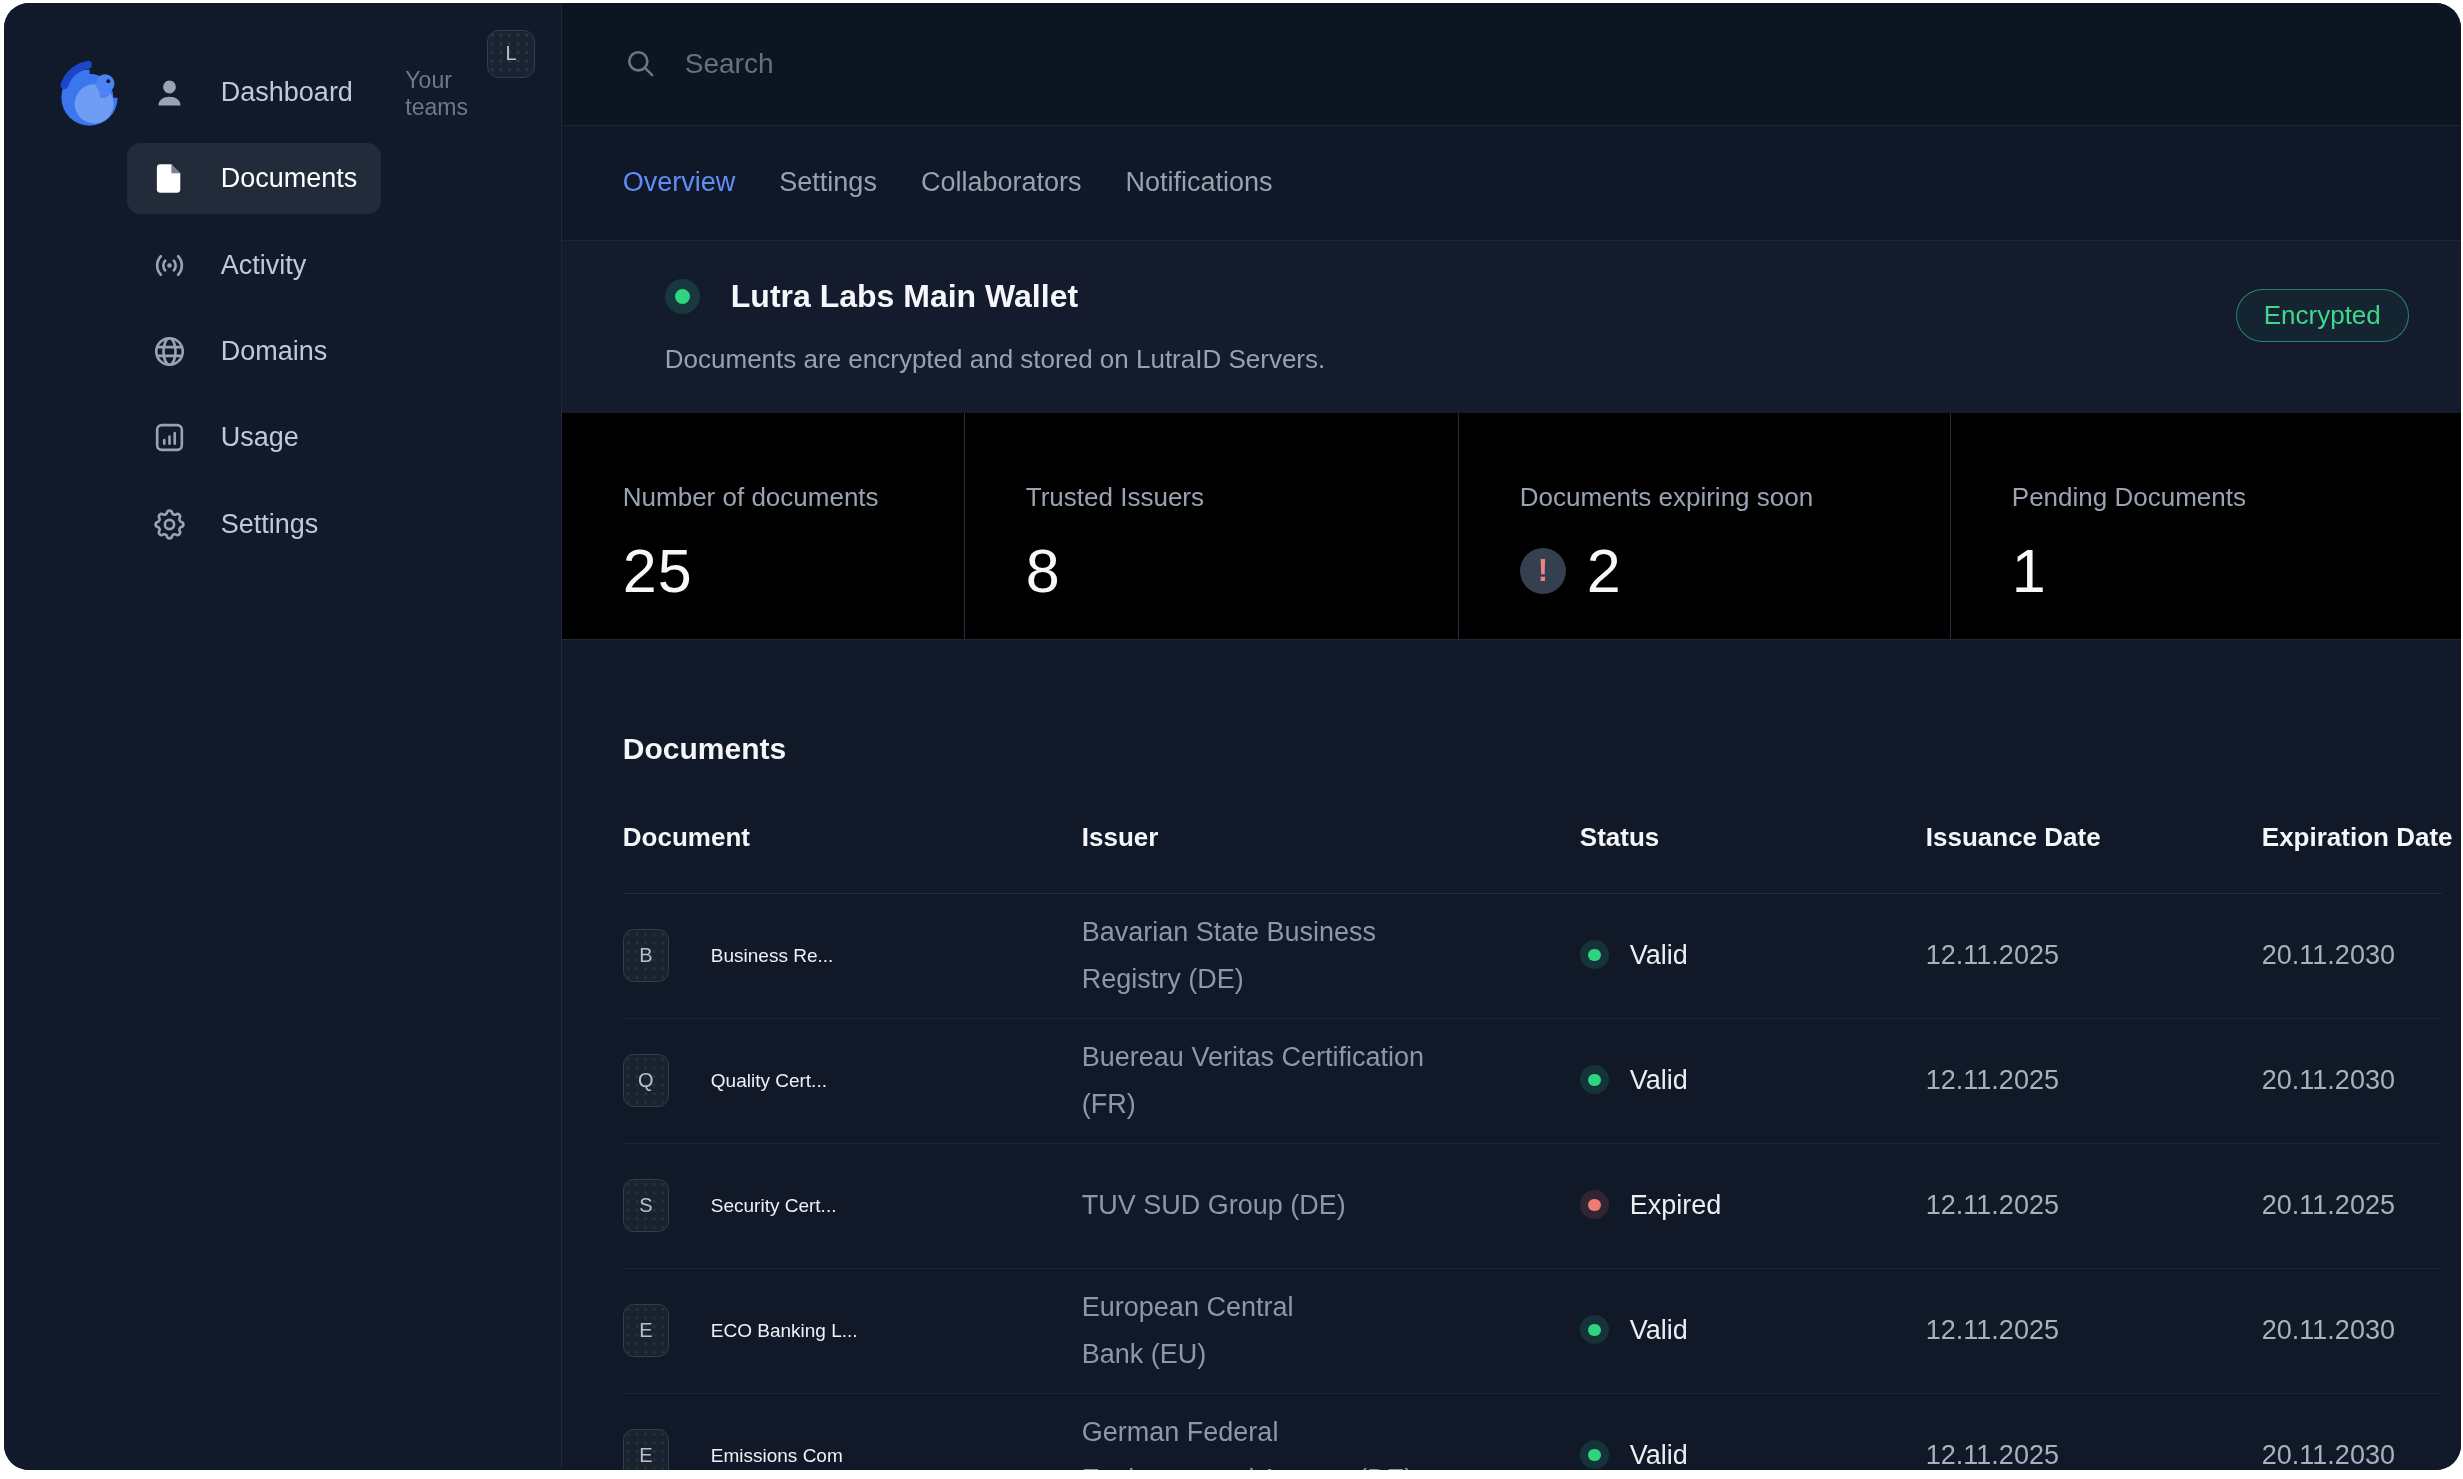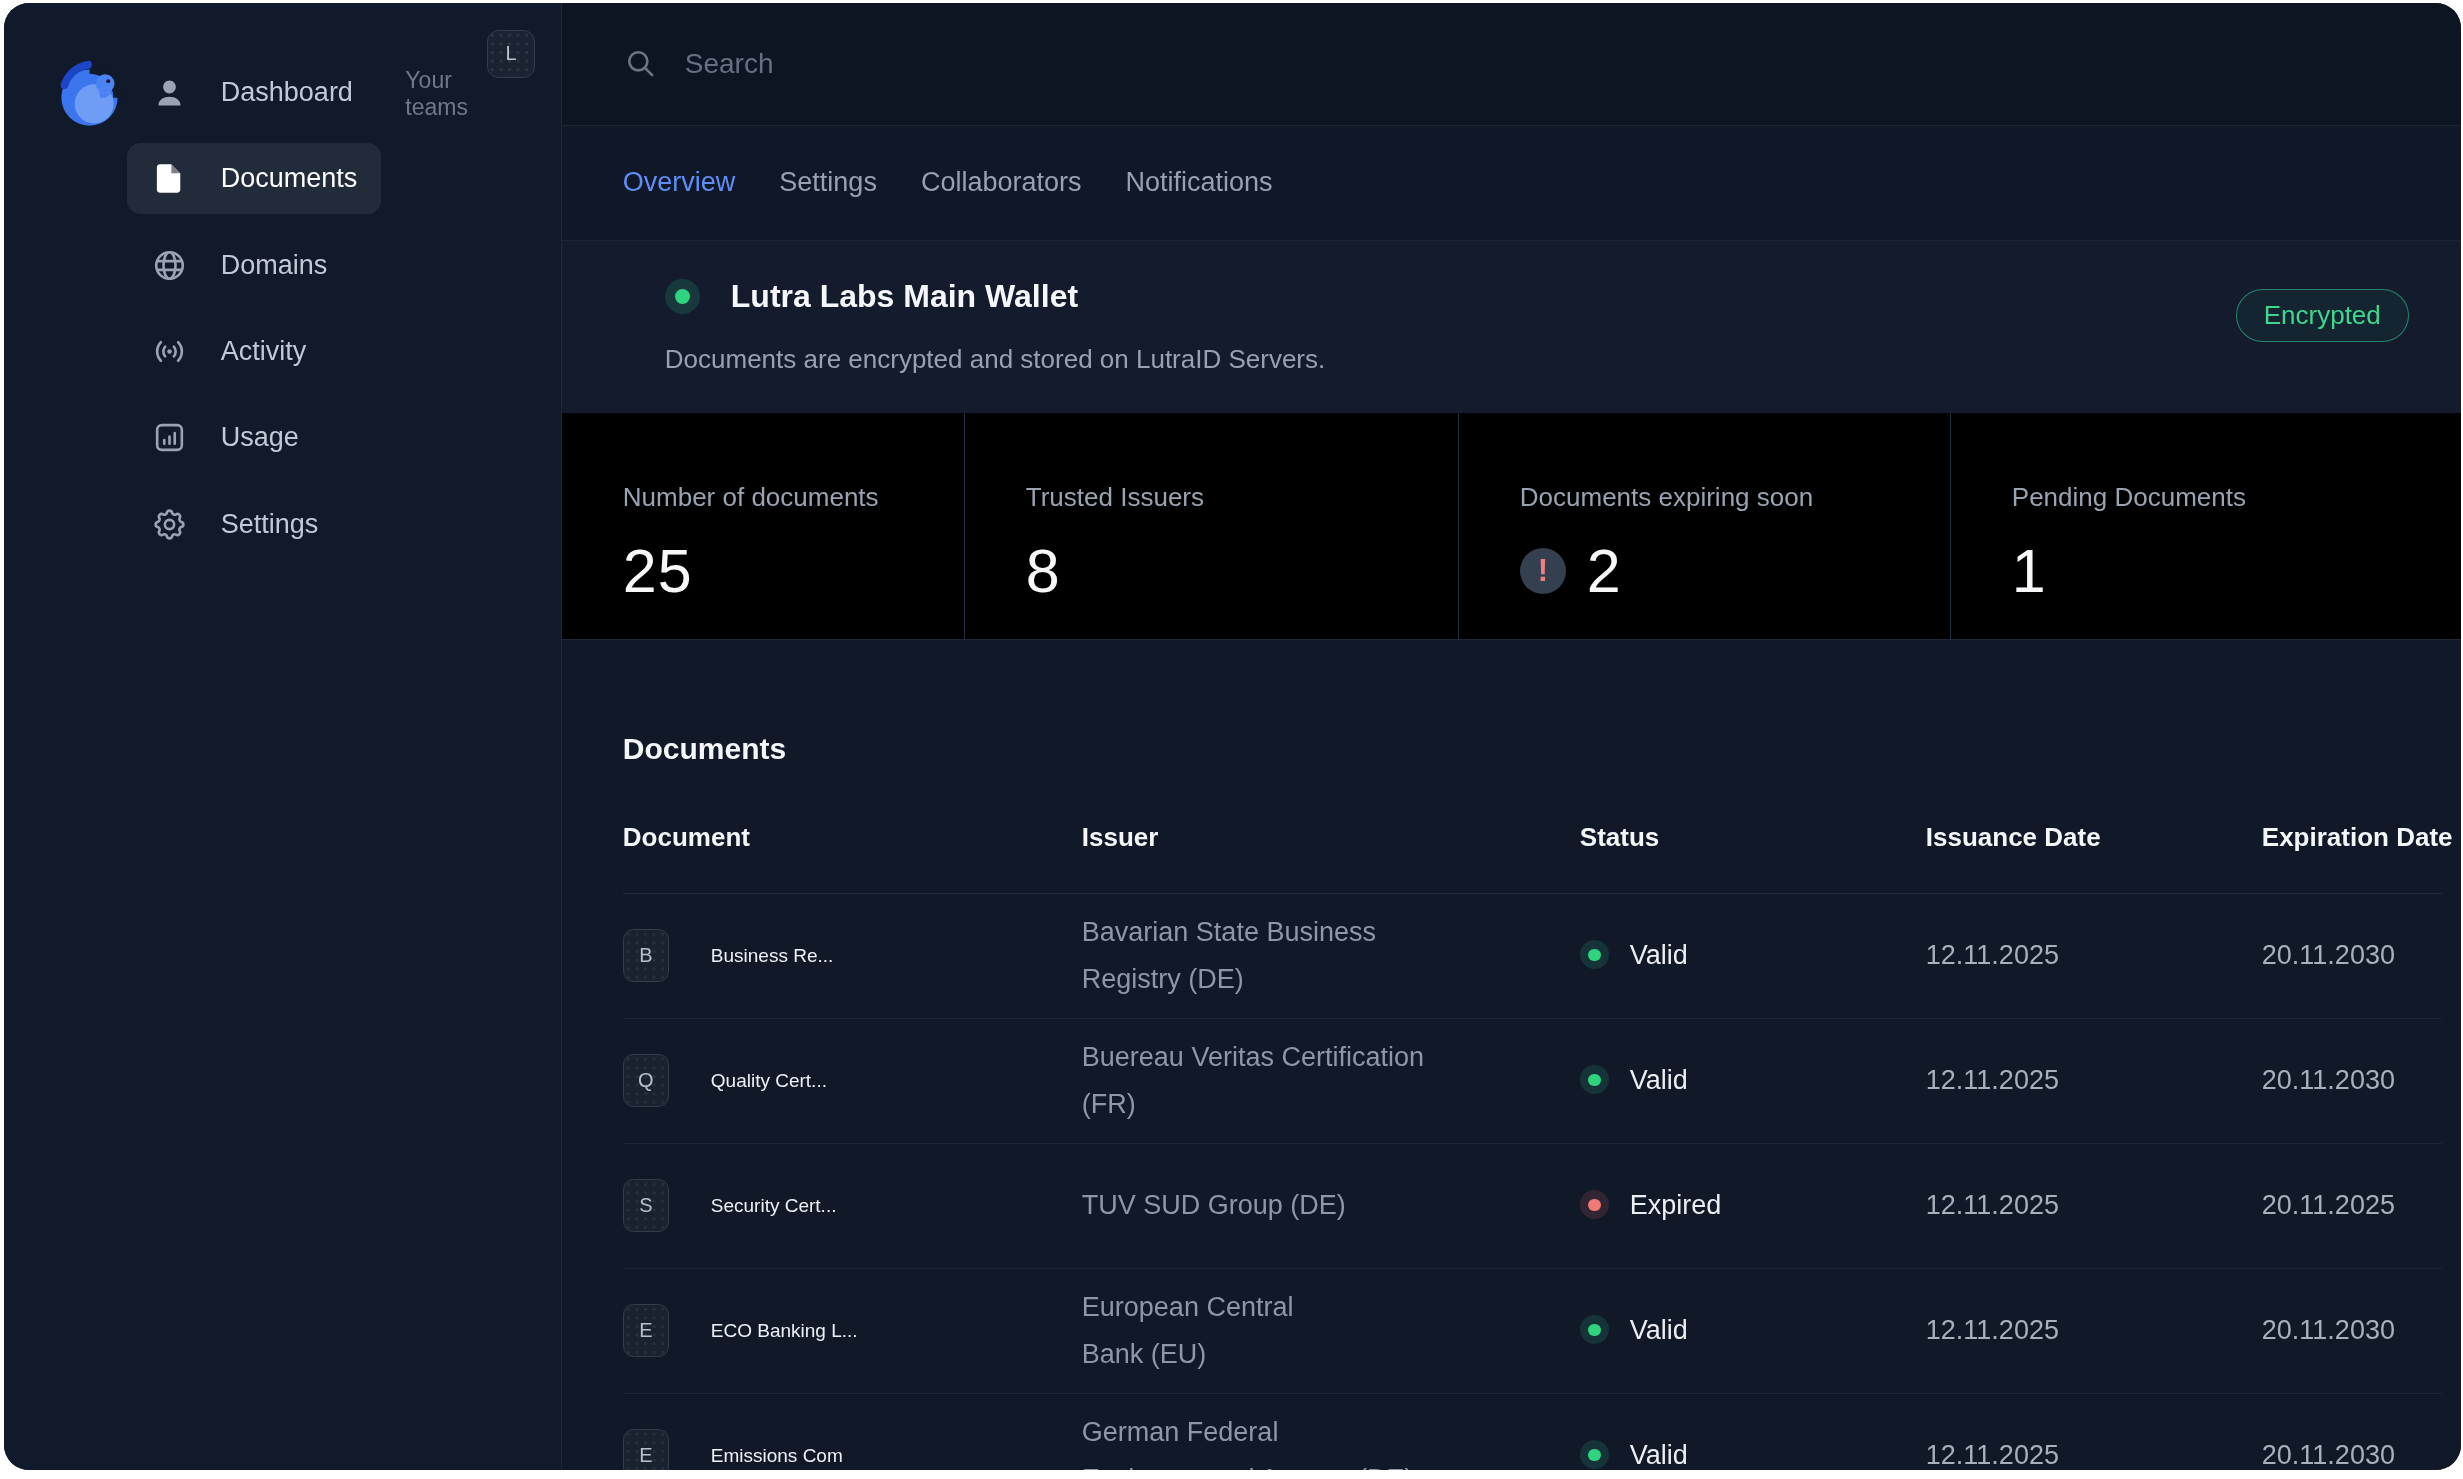--- a/index.html
+++ b/index.html
@@ -156,39 +156,39 @@
         <span class="ni">
           <svg viewBox="0 0 24 24" width="37" height="37" fill="currentColor">
               <path d="M6 2.8h7.2L19 8.6V19a2.2 2.2 0 0 1-2.2 2.2H6A2.2 2.2 0 0 1 3.8 19V5A2.2 2.2 0 0 1 6 2.8z"></path>
               <path d="M13.2 2.8v5.8H19z" fill="#111a2b" opacity="0.55"></path>
             </svg>
         </span>
         <span>Documents</span>
       </div>
       <div class="nav-item">
         <span class="ni">
-          <svg viewBox="0 0 24 24" width="37" height="37" fill="none" stroke="currentColor" stroke-width="1.7">
-              <circle cx="12" cy="12" r="8.6"></circle>
-              <ellipse cx="12" cy="12" rx="3.9" ry="8.6"></ellipse>
-              <path d="M4 9.2h16M4 14.8h16"></path>
-            </svg>
-        </span>
-        <span>Domains</span>
-      </div>
-      <div class="nav-item">
-        <span class="ni">
           <svg viewBox="0 0 24 24" width="37" height="37" fill="none" stroke="currentColor" stroke-width="1.7" stroke-linecap="round">
               <circle cx="12" cy="12" r="1.5" fill="currentColor" stroke="none"></circle>
               <path d="M9.2 8.9a4.6 4.6 0 0 0 0 6.2"></path>
               <path d="M14.8 8.9a4.6 4.6 0 0 1 0 6.2"></path>
               <path d="M6.4 6a8.7 8.7 0 0 0 0 12"></path>
               <path d="M17.6 6a8.7 8.7 0 0 1 0 12"></path>
             </svg>
         </span>
         <span>Activity</span>
+      </div>
+      <div class="nav-item">
+        <span class="ni">
+          <svg viewBox="0 0 24 24" width="37" height="37" fill="none" stroke="currentColor" stroke-width="1.7">
+              <circle cx="12" cy="12" r="8.6"></circle>
+              <ellipse cx="12" cy="12" rx="3.9" ry="8.6"></ellipse>
+              <path d="M4 9.2h16M4 14.8h16"></path>
+            </svg>
+        </span>
+        <span>Domains</span>
       </div>
       <div class="nav-item">
         <span class="ni">
           <svg viewBox="0 0 24 24" width="37" height="37" fill="none" stroke="currentColor" stroke-width="1.7" stroke-linecap="round">
               <rect x="4" y="4" width="16" height="16" rx="3"></rect>
               <path d="M8.6 16v-2.4M12 16v-4.6M15.4 16V9.2"></path>
             </svg>
         </span>
         <span>Usage</span>
       </div>

